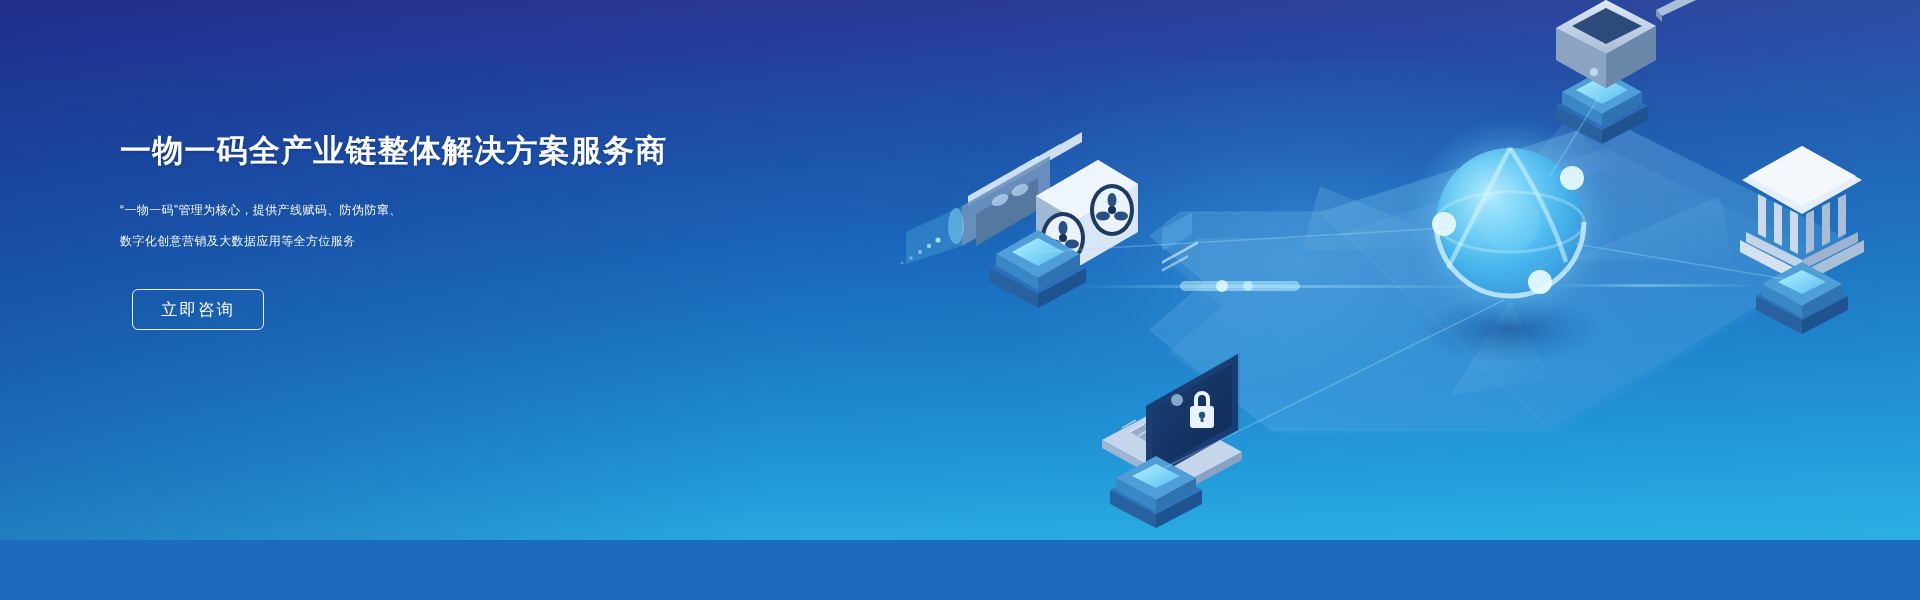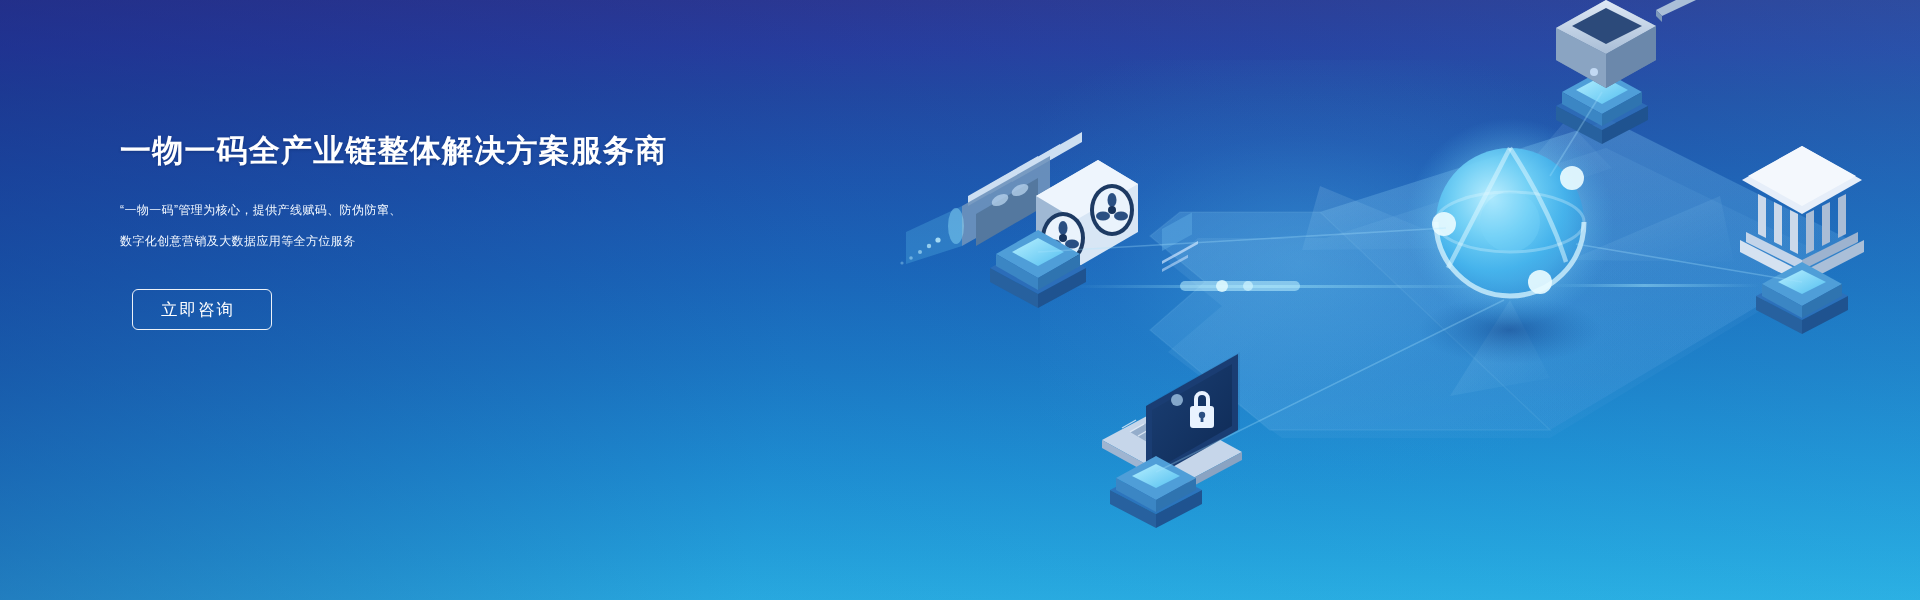--- a/index.html
+++ b/index.html
@@ -4,21 +4,21 @@
 <style>
   * { margin:0; padding:0; box-sizing:border-box; }
   html,body { width:1920px; height:600px; overflow:hidden; }
   body {
     font-family:"Liberation Sans","DejaVu Sans",sans-serif;
     background:#1d6bbd;
   }
 
   #banner {
     position:relative;
-    width:1920px; height:600px;
+    width:1920px; height:540px;
     overflow:hidden;
     background:
       linear-gradient(180deg,
         #2d3590 0%,
         #283b9c 8%,
         #22469f 16%,
         #1d56ad 30%,
         #1a68ba 46%,
         #1b7cc6 62%,
         #1e92d4 78%,
@@ -56,21 +56,21 @@
     font-size:12px;
     color:#f2f8ff;
     line-height:31px;
     letter-spacing:0.4px;
     white-space:nowrap;
   }
   #sublines { margin-top:24px; }
   #cta {
     display:inline-block;
     margin-top:32px; margin-left:12px;
-    padding:11px 36px 12px 28px;
+    padding:11px 28px 12px 28px;
     border:1px solid rgba(255,255,255,0.92);
     border-radius:6px;
     color:#ffffff;
     font-size:16.5px;
     letter-spacing:2px;
     background:transparent;
     cursor:pointer;
     line-height:1;
   }
 

